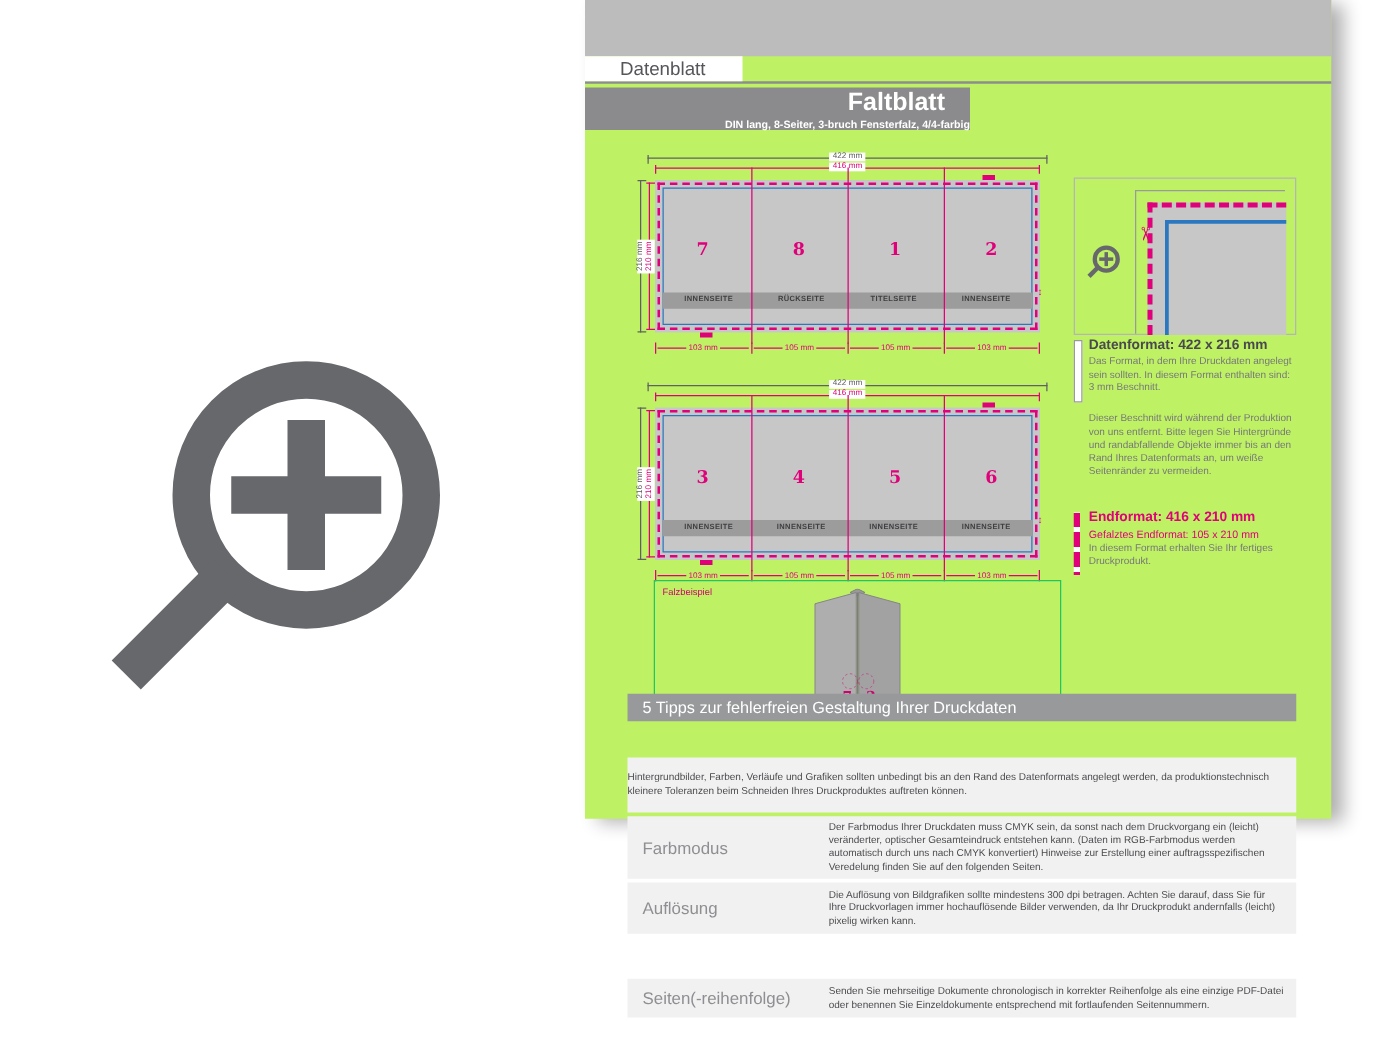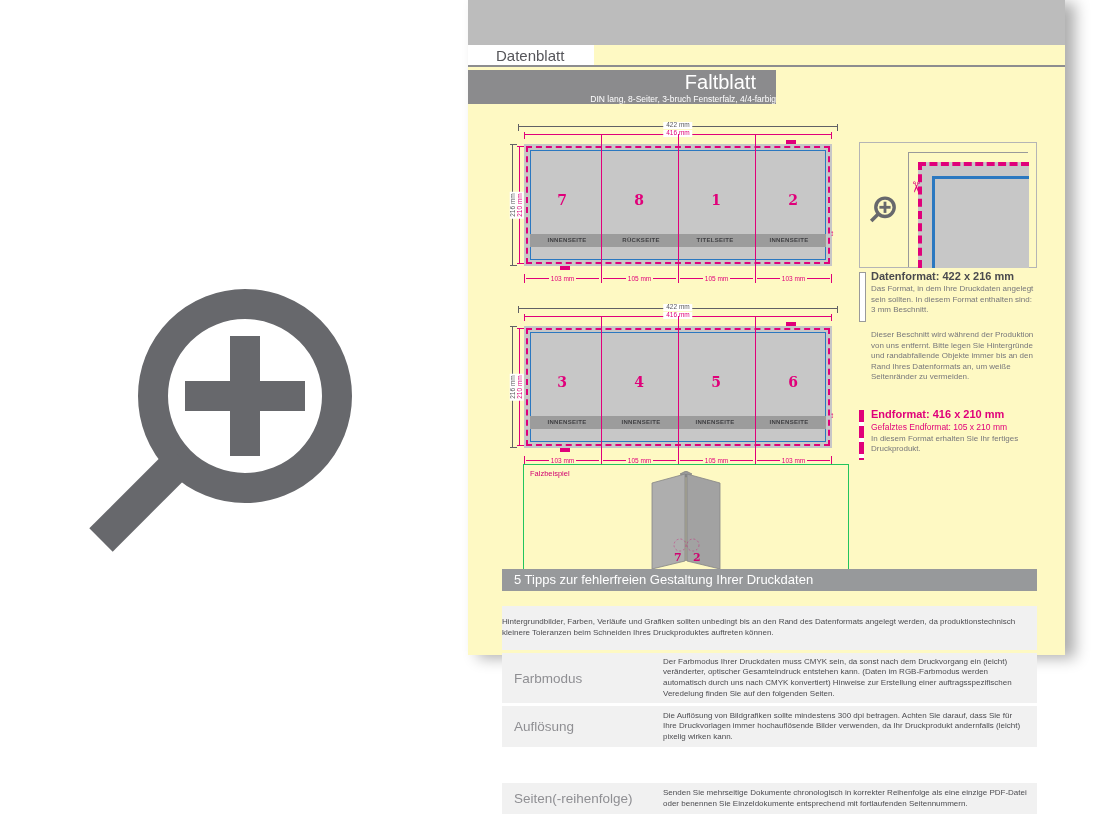--- a/index.html
+++ b/index.html
@@ -1,27 +1,27 @@
 <!DOCTYPE html>
 <html><head>
 <meta charset="utf-8">
 <style>
   html,body{margin:0;padding:0;background:#fff;}
   .screen{position:relative;width:1117px;height:838px;background:#fff;overflow:hidden;
           font-family:"Liberation Sans", sans-serif;}
   
   .magnifier-big{position:absolute;left:85px;top:278px;}
   
-  .page{position:absolute;left:468px;top:0;width:597px;height:655px;background:#fef9c3;
+  .page{position:absolute;left:468px;top:0;width:597px;height:655px;background:#bef264;
         box-shadow:10px 3px 14px rgba(0,0,0,.32);}
   .band{position:absolute;left:0;top:0;width:100%;height:45px;background:#bcbcbc;}
   .rule{position:absolute;left:0;top:65px;width:100%;height:2px;background:#8d8d8f;}
   .tab{position:absolute;left:0;top:45px;width:126px;height:20px;background:#fff;z-index:2;
        font-size:15px;color:#55555a;padding:2px 0 0 28px;box-sizing:border-box;}
-  .titlebar{position:absolute;left:0;top:70px;width:308px;height:34px;background:#8b8b8d;color:#fff;}
+  .titlebar{position:absolute;left:0;top:70px;width:308px;height:34px;background:#8b8b8d;color:#fff;font-weight:bold;}
   .titlebar .t{text-align:right;padding:2px 20px 0 0;font-size:20px;line-height:1.05;}
   .titlebar .s{text-align:right;font-size:8.5px;margin-top:1px;}
   
   .diagram{position:absolute;width:340px;height:175px;}
   #dg1{left:40px;top:122px;} #dg2{left:40px;top:304px;}
   .dimh{position:absolute;height:0;border-top:1px solid #616165;}
   .dimh i{position:absolute;top:-3px;width:1px;height:7px;background:#616165;}
   .dimh i.l{left:0}.dimh i.r{right:0}
   .dimh b{position:absolute;left:50%;top:-3px;transform:translate(-50%,-30%);background:#fff;
           padding:0 3px;font-weight:normal;font-size:6.5px;color:#5a5a5e;line-height:1;white-space:nowrap;}
@@ -68,21 +68,21 @@
   .h1{font-size:11px;font-weight:bold;color:#4a4a4e;margin:0 0 2px;line-height:1.1;}
   .h1.m{color:#e0007a}.h1.b{color:#2b78c0}
   .sub{font-size:8.5px;line-height:1.25;margin:0 0 1px;}
   .sub.m{color:#e0007a}.sub.b{color:#2b78c0}
   .bodytx{font-size:8px;color:#77777b;line-height:1.32;}
   #b-daten{top:270px}#b-daten .bar{height:48px;background:#fff;border:1px solid #9a9a9a;}
   #b-note{top:330px}
   #b-end{top:408px}#b-end .bar{height:50px;background:repeating-linear-gradient(180deg,#e0007a 0 12px,#fff 12px 16px);}
   #b-sich{top:466px}#b-sich .bar{height:76px;background:#2b78c0;}
   
-  .tips-h{position:absolute;left:34px;top:569px;width:535px;height:22px;background:#97999b;color:#fff;
+  .tips-h{position:absolute;left:34px;top:555px;width:535px;height:22px;background:#97999b;color:#fff;
           font-size:13px;line-height:22px;padding-left:12px;box-sizing:border-box;}
   .trow{position:absolute;left:34px;width:535px;background:#f1f1f1;display:flex;box-sizing:border-box;}
   .trow .lab{width:161px;padding-left:12px;font-size:13.5px;color:#8f8f93;display:flex;align-items:center;box-sizing:border-box;}
   .trow .txt{flex:1;font-size:8px;color:#4c4c50;line-height:1.32;display:flex;align-items:center;padding-right:10px;}
   #tr0{top:606px;height:44px}#tr1{top:653px;height:50px}#tr2{top:706px;height:41px}
   #tr3{top:750px;height:30px}#tr4{top:783px;height:31px}
   .footerbar{position:absolute;left:0;top:817px;width:100%;height:21px;background:#c8c8c8;
              font-size:9px;color:#6d6d71;text-align:right;line-height:21px;padding-right:30px;box-sizing:border-box;}
 </style>
 </head>

